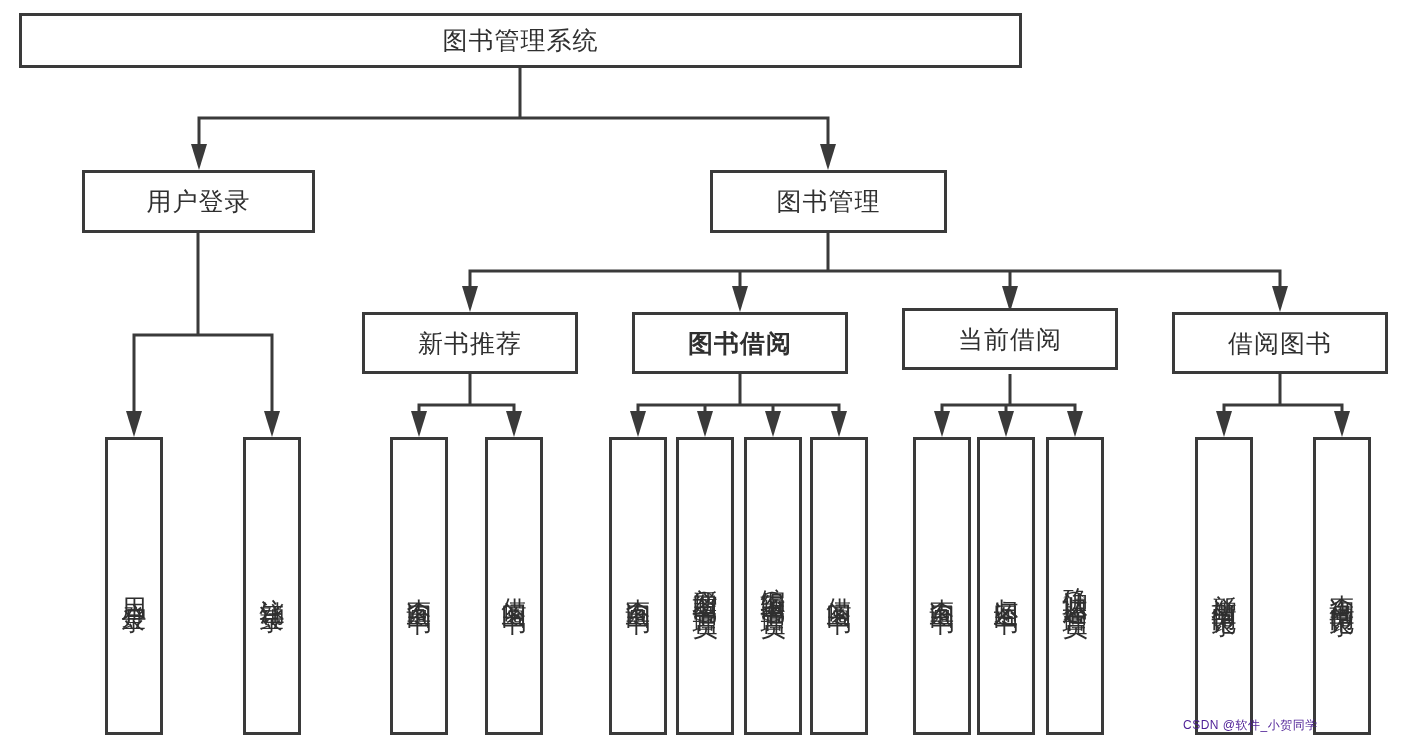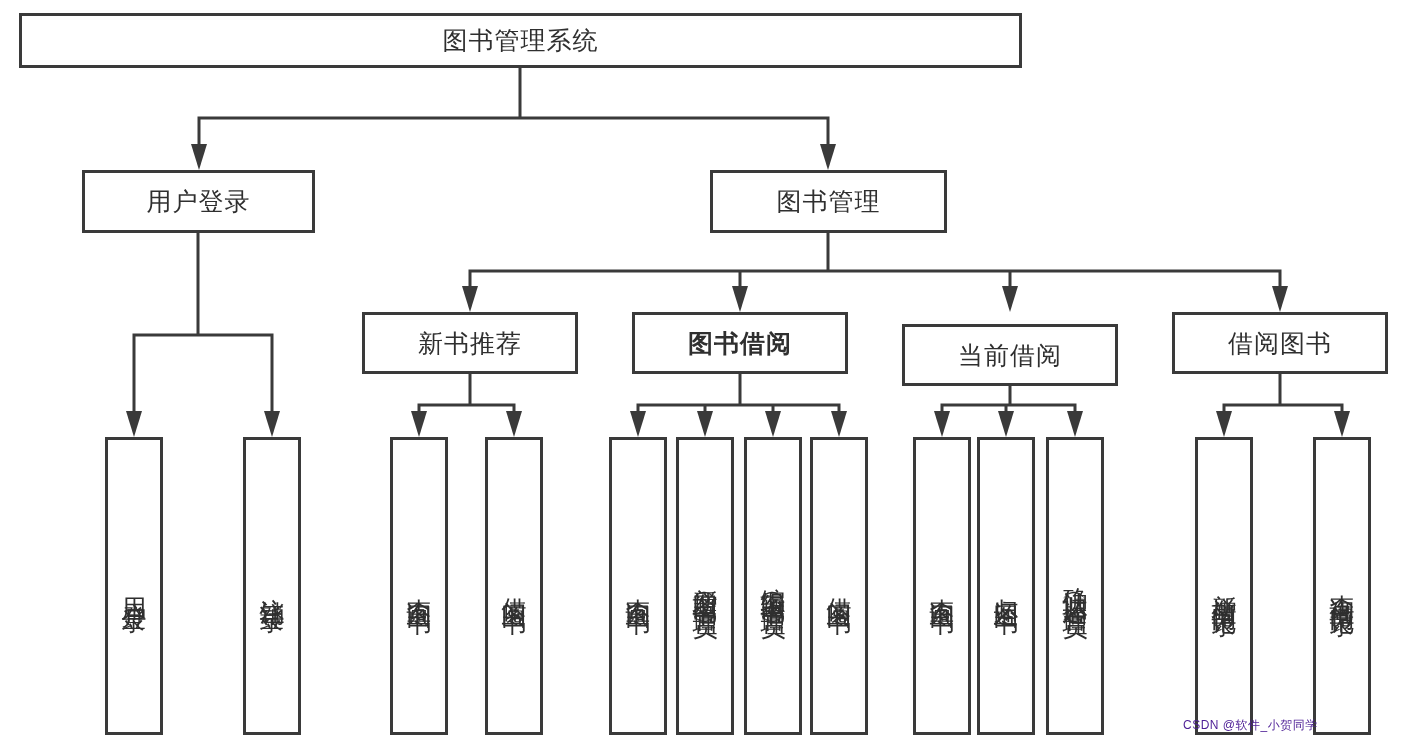--- a/index.html
+++ b/index.html
@@ -121,21 +121,21 @@
   <div class="node h" style="left:710px; top:170px; width:237px; height:63px;">
     <span class="label">图书管理</span>
   </div>
 
   <div class="node h" style="left:362px; top:312px; width:216px; height:62px;">
     <span class="label">新书推荐</span>
   </div>
   <div class="node h" style="left:632px; top:312px; width:216px; height:62px;font-weight:bold;">
     <span class="label">图书借阅</span>
   </div>
-  <div class="node h" style="left:902px; top:324px; width:216px; height:62px;">
+  <div class="node h" style="left:902px; top:308px; width:216px; height:62px;">
     <span class="label">当前借阅</span>
   </div>
   <div class="node h" style="left:1172px; top:312px; width:216px; height:62px;">
     <span class="label">借阅图书</span>
   </div>
 
   <div class="node v" style="left:105px; top:437px; width:58px; height:298px;">
     <span class="label">用户登录</span>
   </div>
   <div class="node v" style="left:243px; top:437px; width:58px; height:298px;">

